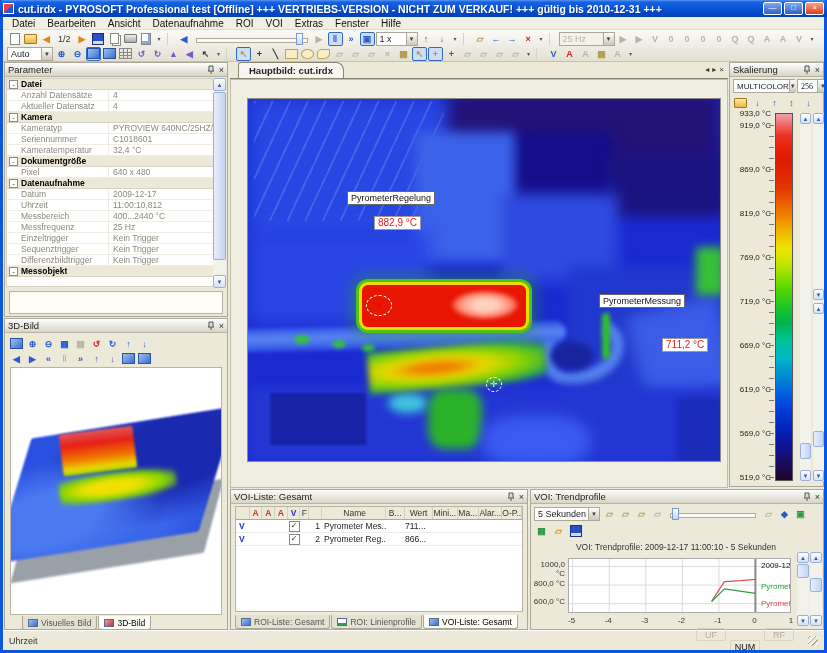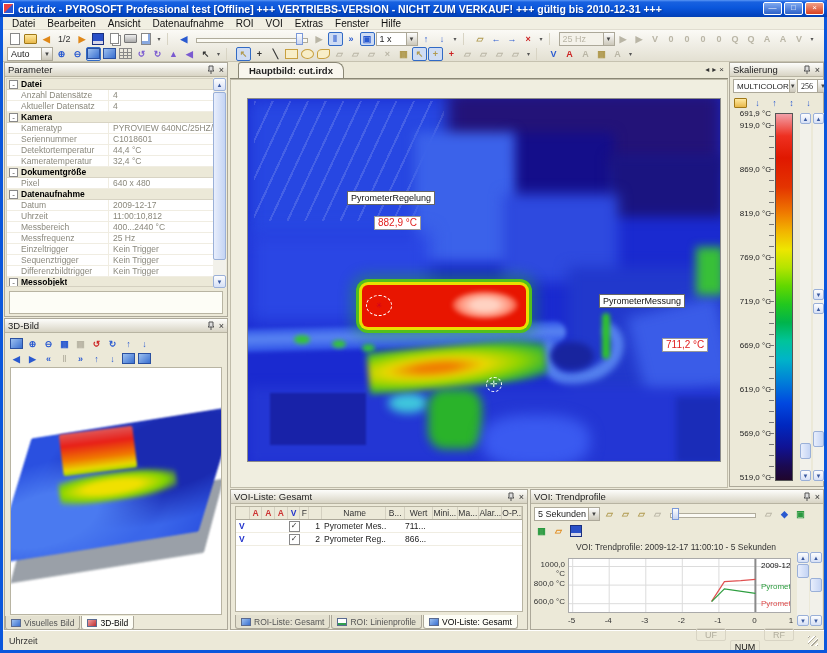--- a/index.html
+++ b/index.html
@@ -318,24 +318,20 @@
         </div>
         <div class="prow">
           <span class="plabel">Kameratyp</span>
           <span class="pvalue">PYROVIEW 640NC/25HZ/17 X13</span>
         </div>
         <div class="prow">
           <span class="plabel">Seriennummer</span>
           <span class="pvalue">C1018601</span>
         </div>
         <div class="prow">
-          <span class="plabel">Detektortemperatur</span>
-          <span class="pvalue">44,4 °C</span>
-        </div>
-        <div class="prow">
           <span class="plabel">Kameratemperatur</span>
           <span class="pvalue">32,4 °C</span>
         </div>
         <div class="prow pgroup">
           <span class="pexp">-</span>
           <span class="plabel">Dokumentgröße</span>
         </div>
         <div class="prow">
           <span class="plabel">Pixel</span>
           <span class="pvalue">640 x 480</span>
@@ -419,21 +415,21 @@
       </div>
     <div class="t3content">
       <div class="t3" style="left:8px; top:128px; width:196px; height:70px; background:#9aa0a8; transform:rotate(-9deg) skewX(-24deg); filter:blur(1px);"></div>
       <div class="t3" style="left:0px; top:58px; width:208px; height:118px; transform:rotate(-9deg) skewX(-26deg);
         background:radial-gradient(ellipse at 20% 70%, #4a7af0 0 22%, transparent 50%),radial-gradient(ellipse at 75% 30%, #1a2ab0 0 30%, transparent 60%),radial-gradient(ellipse at 60% 80%, #3a66ea 0 25%, transparent 55%),#2a50e0; filter:blur(1px);"></div>
       <div class="t3" style="left:48px; top:104px; width:118px; height:28px; transform:rotate(-8deg);
         background:radial-gradient(ellipse at 45% 50%, #f0e000 0 30%, #7ed400 60%, transparent 85%); filter:blur(2px);"></div>
       <div class="t3" style="left:50px; top:62px; width:74px; height:42px; transform:rotate(-7deg);
         background:linear-gradient(180deg,#e05858 0%,#e82018 30%,#f07800 65%,#e8d800 88%,#9ad400 100%); border-radius:2px; filter:blur(1px);"></div>
     </div>
-    <div class="tabsrow" style="left:0; top:297px;">
+    <div class="tabsrow" style="left:17px; top:297px;">
       <span class="btab">
           <span class="tabicon"></span>
           <span>Visuelles Bild</span>
         </span>
       <span class="btab active">
           <span class="tabicon red"></span>
           <span>3D-Bild</span>
         </span>
     </div>
   </div>
@@ -677,21 +673,21 @@
         <span class="tbtn c-blue">↓</span>
         <span class="tbtn c-blue">↑</span>
         <span class="tbtn c-blue">↕</span>
         <span class="tbtn c-blue">↓</span>
         <span class="tbtn c-blue">↑</span>
       </div>
     <div class="scale-body">
       <div class="sbar"></div>
       <div class="sbar-ticks"></div>
       <div id="scale-ticks">
-          <div class="stick" style="top: 0%;"><span>691,9 °C</span></div>
+          <div class="stick" style="top: 0%;"><span>933,0 °C</span></div>
           <div class="stick" style="top: 3.38164%;"><span>919,0 °C</span></div>
           <div class="stick" style="top: 15.4589%;"><span>869,0 °C</span></div>
           <div class="stick" style="top: 27.5362%;"><span>819,0 °C</span></div>
           <div class="stick" style="top: 39.6135%;"><span>769,0 °C</span></div>
           <div class="stick" style="top: 51.6908%;"><span>719,0 °C</span></div>
           <div class="stick" style="top: 63.7681%;"><span>669,0 °C</span></div>
           <div class="stick" style="top: 75.8454%;"><span>619,0 °C</span></div>
           <div class="stick" style="top: 87.9227%;"><span>569,0 °C</span></div>
           <div class="stick" style="top: 100%;"><span>519,0 °C</span></div>
         </div>

